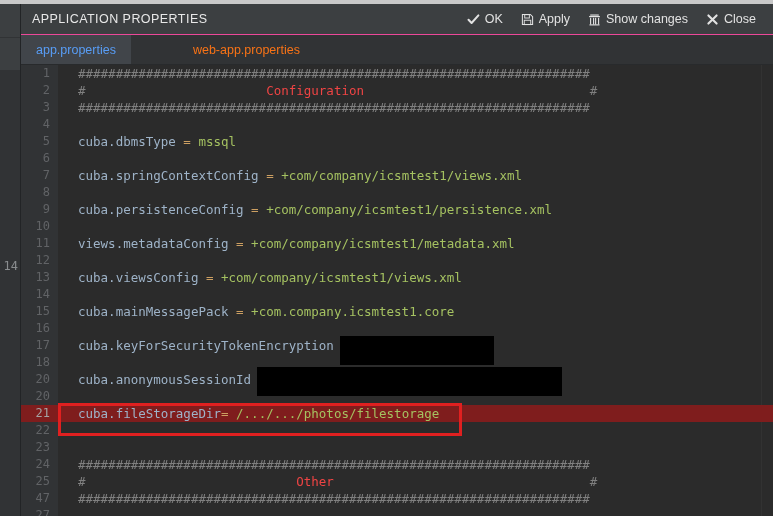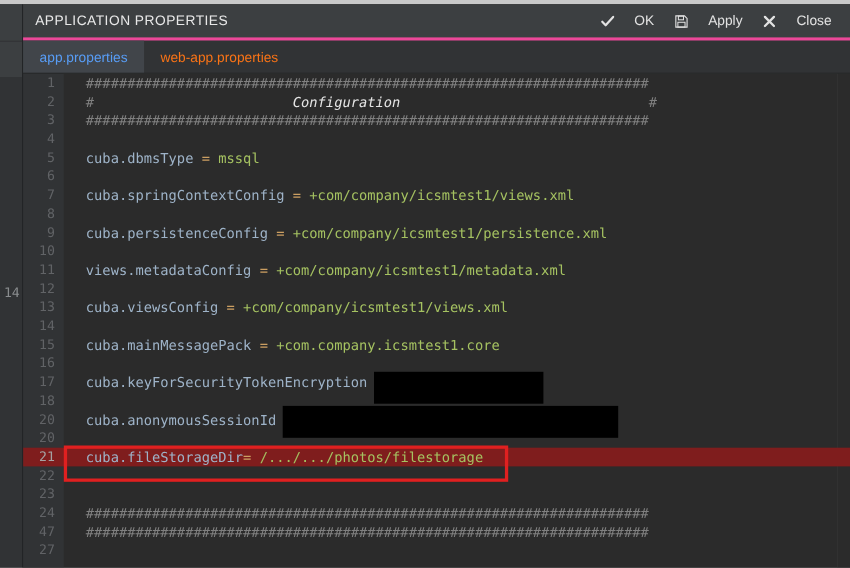--- a/index.html
+++ b/index.html
@@ -71,21 +71,21 @@
     height: 512px;
     background: #2b2b2b;
     display: flex;
     flex-direction: column;
   }
 
   .titlebar {
     position: relative;
     height: 30px;
     background: #3c3f41;
-    border-bottom: 3px solid #ec4899;
+    border-bottom: 1px solid #ec4899;
     display: flex;
     align-items: center;
     flex: 0 0 auto;
   }
   .title-text {
     margin-left: 11px;
     color: #e8e8e8;
     font-size: 12.5px;
     letter-spacing: 0.45px;
     font-weight: 400;
@@ -93,21 +93,21 @@
   }
   .titlebar-actions {
     margin-left: auto;
     display: flex;
     align-items: center;
     padding-right: 8px;
   }
   .tb-btn {
     display: flex;
     align-items: center;
-    gap: 18px;
+    gap: 5px;
     padding: 3px 9px;
     color: #e2e2e2;
     font-size: 12.5px;
     white-space: nowrap;
     cursor: default;
   }
   .tb-btn .glyph {
     display: inline-flex;
     align-items: center;
     justify-content: center;
@@ -119,20 +119,21 @@
 
   
   .tabbar {
     position: relative;
     height: 29px;
     background: #313335;
     display: flex;
     align-items: stretch;
     flex: 0 0 auto;
     border-bottom: 1px solid #282a2c;
+    gap: 47px;
   }
   .tab {
     display: flex;
     align-items: center;
     padding: 0 15px;
     font-size: 12.5px;
     color: #f97316;
     white-space: nowrap;
     cursor: default;
     position: relative;
@@ -194,21 +195,21 @@
   .src {
     padding-left: 20px;
     color: #a9b7c6;
   }
 
   
   .k   { color: #9eb3c8; }    
   .eq  { color: #cc9f62; }    
   .v   { color: #a5c261; }    
   .cm  { color: #808080; }    
-  .cmi { color: #e5e5e5; font-style: italic; }
+  .cmi { color: #ef4444; }
 
   
   .right-rail {
     position: absolute;
     right: 11px; top: 0;
     width: 1px; height: 100%;
     background: #323232;
   }
   .right-gap {
     position: absolute;
@@ -264,20 +265,34 @@
           <span class="glyph">
             <svg width="13" height="13" viewBox="0 0 14 14" aria-hidden="true">
               <path d="M1.5 1.5 H10 L12.5 4 V12.5 H1.5 Z" fill="none" stroke="currentColor" stroke-width="1.1"></path>
               <rect x="4" y="1.8" width="5" height="3.6" fill="none" stroke="currentColor" stroke-width="1"></rect>
               <rect x="3.5" y="7.8" width="7" height="4.7" fill="none" stroke="currentColor" stroke-width="1"></rect>
             </svg>
           </span>
           <span>Apply</span>
         </div>
 
+        <div class="tb-btn">
+          <span class="glyph">
+            <svg width="13" height="13" viewBox="0 0 14 14" aria-hidden="true">
+              <rect x="1.2" y="3.2" width="11.6" height="1.3" fill="currentColor"></rect>
+              <rect x="2.4" y="1.6" width="9.2" height="1.2" fill="currentColor"></rect>
+              <rect x="2.2" y="5.2" width="1.2" height="7.2" fill="currentColor"></rect>
+              <rect x="5.4" y="5.2" width="1.2" height="7.2" fill="currentColor"></rect>
+              <rect x="7.6" y="5.2" width="1.2" height="7.2" fill="currentColor"></rect>
+              <rect x="10.8" y="5.2" width="1.2" height="7.2" fill="currentColor"></rect>
+              <rect x="1.6" y="12.2" width="10.8" height="1.2" fill="currentColor"></rect>
+            </svg>
+          </span>
+          <span>Show changes</span>
+        </div>
 
         <div class="tb-btn">
           <span class="glyph">
             <svg width="13" height="13" viewBox="0 0 13 13" aria-hidden="true">
               <path d="M2.4 2.4 L10.6 10.6 M10.6 2.4 L2.4 10.6" fill="none" stroke="currentColor" stroke-width="2.1" stroke-linecap="round"></path>
             </svg>
           </span>
           <span>Close</span>
         </div>
 
@@ -315,20 +330,21 @@
           <div class="row"><span class="ln">15</span><span class="src"><span class="k">cuba.mainMessagePack </span><span class="eq">= </span><span class="v">+com.company.icsmtest1.core</span></span></div>
           <div class="row"><span class="ln">16</span><span class="src"></span></div>
           <div class="row"><span class="ln">17</span><span class="src"><span class="k">cuba.keyForSecurityTokenEncryption </span><span class="eq">=</span></span></div>
           <div class="row"><span class="ln">18</span><span class="src"></span></div>
           <div class="row"><span class="ln">20</span><span class="src"><span class="k">cuba.anonymousSessionId </span><span class="eq">=</span></span></div>
           <div class="row"><span class="ln">20</span><span class="src"></span></div>
           <div class="row hl"><span class="ln">21</span><span class="src"><span class="k">cuba.fileStorageDir</span><span class="eq">= </span><span class="v">/.../.../photos/filestorage</span></span></div>
           <div class="row"><span class="ln">22</span><span class="src"></span></div>
           <div class="row"><span class="ln">23</span><span class="src"></span></div>
           <div class="row"><span class="ln">24</span><span class="src"><span class="cm">####################################################################</span></span></div>
+          <div class="row"><span class="ln">25</span><span class="src"><span class="cm">#</span><span class="cmi">                            Other                                  </span><span class="cm">#</span></span></div>
           <div class="row"><span class="ln">47</span><span class="src"><span class="cm">####################################################################</span></span></div>
           <div class="row"><span class="ln">27</span><span class="src"></span></div>
         </div>
       <div id="overlays">
           <div class="redact" style="left: 319px; top: 271px; width: 154px; height: 29px;"></div>
           <div class="redact" style="left: 236px; top: 302px; width: 305px; height: 29px;"></div>
           <div class="annot-box" style="left: 37px; top: 338px; width: 404px; height: 33px; border-color: rgb(224, 32, 32);"></div>
         </div>
     </div>
 

